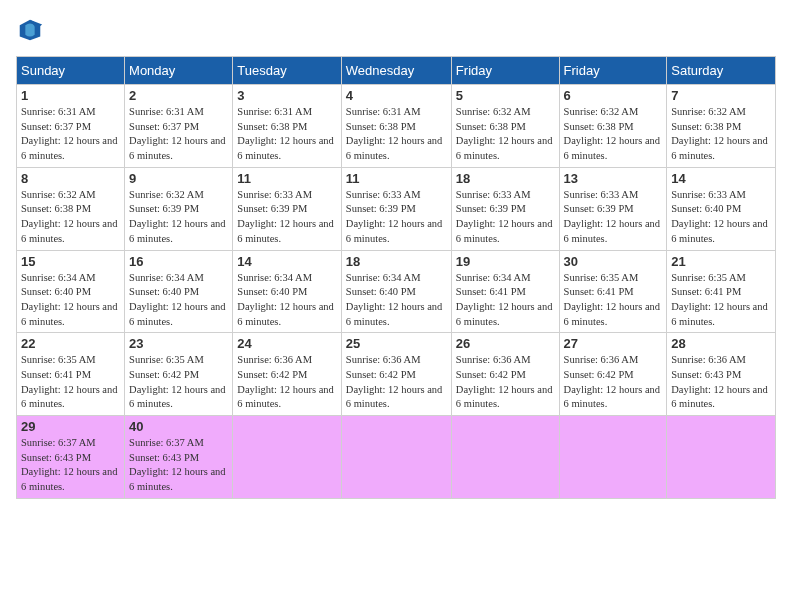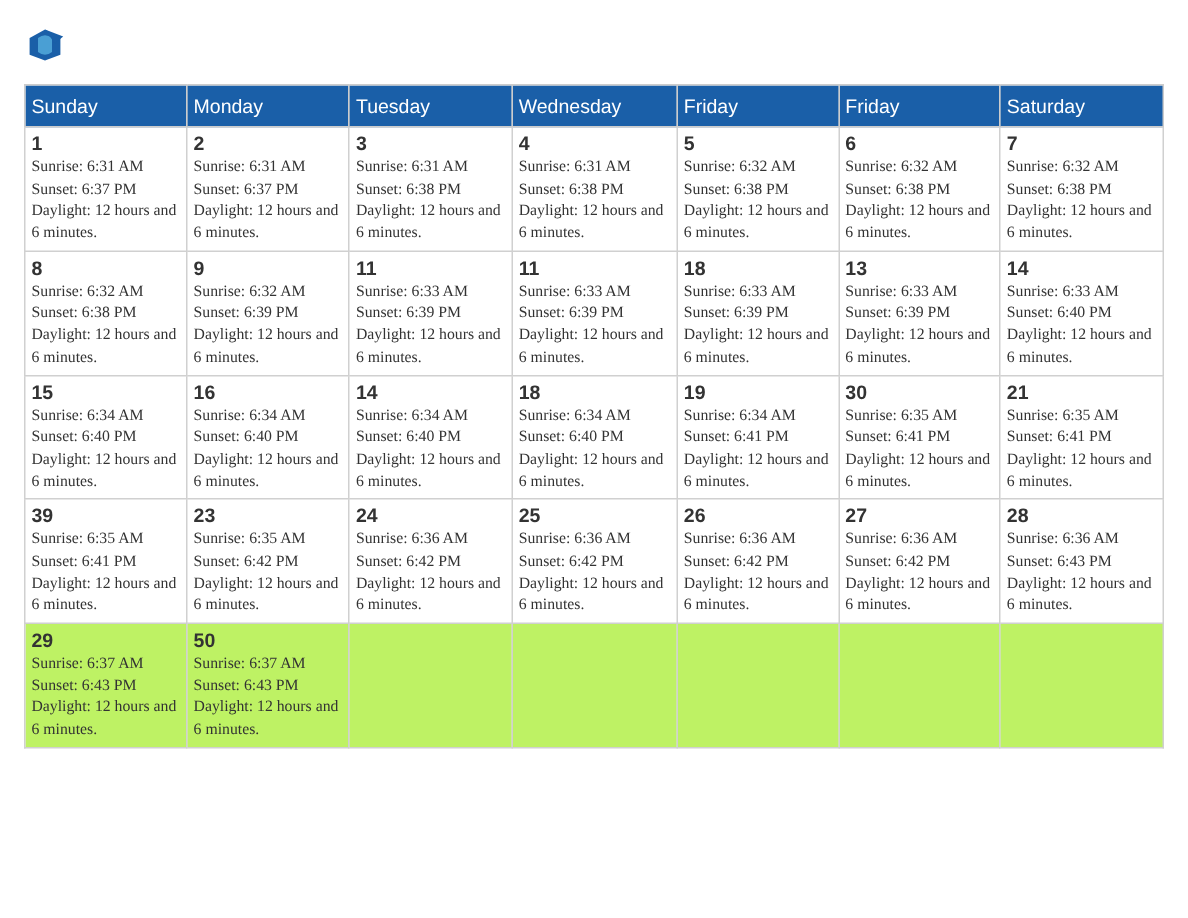--- a/index.html
+++ b/index.html
@@ -71,21 +71,21 @@
       border: 1px solid #d0d0d0;
       padding: 3px 4px;
       width: 113px;
       min-height: 80px;
       background: #fff;
     }
     .calendar td.empty {
       background: #f5f5f5;
     }
     .calendar tr:last-child td {
-      background: #bef264;
+      background: #f0abfc;
     }
     .day-num {
       font-size: 13px;
       font-weight: bold;
       color: #333;
       display: block;
       margin-bottom: 2px;
     }
     .day-info {
       color: #333;
@@ -171,39 +171,39 @@
         <td><span class="day-num">18</span>
 <span class="day-info">Sunrise: 6:34 AM<br>Sunset: 6:40 PM<br>Daylight: 12 hours and 6 minutes.</span></td>
         <td><span class="day-num">19</span>
 <span class="day-info">Sunrise: 6:34 AM<br>Sunset: 6:41 PM<br>Daylight: 12 hours and 6 minutes.</span></td>
         <td><span class="day-num">30</span>
 <span class="day-info">Sunrise: 6:35 AM<br>Sunset: 6:41 PM<br>Daylight: 12 hours and 6 minutes.</span></td>
         <td><span class="day-num">21</span>
 <span class="day-info">Sunrise: 6:35 AM<br>Sunset: 6:41 PM<br>Daylight: 12 hours and 6 minutes.</span></td>
       </tr>
       <tr>
-        <td><span class="day-num">39</span>
+        <td><span class="day-num">22</span>
 <span class="day-info">Sunrise: 6:35 AM<br>Sunset: 6:41 PM<br>Daylight: 12 hours and 6 minutes.</span></td>
         <td><span class="day-num">23</span>
 <span class="day-info">Sunrise: 6:35 AM<br>Sunset: 6:42 PM<br>Daylight: 12 hours and 6 minutes.</span></td>
         <td><span class="day-num">24</span>
 <span class="day-info">Sunrise: 6:36 AM<br>Sunset: 6:42 PM<br>Daylight: 12 hours and 6 minutes.</span></td>
         <td><span class="day-num">25</span>
 <span class="day-info">Sunrise: 6:36 AM<br>Sunset: 6:42 PM<br>Daylight: 12 hours and 6 minutes.</span></td>
         <td><span class="day-num">26</span>
 <span class="day-info">Sunrise: 6:36 AM<br>Sunset: 6:42 PM<br>Daylight: 12 hours and 6 minutes.</span></td>
         <td><span class="day-num">27</span>
 <span class="day-info">Sunrise: 6:36 AM<br>Sunset: 6:42 PM<br>Daylight: 12 hours and 6 minutes.</span></td>
         <td><span class="day-num">28</span>
 <span class="day-info">Sunrise: 6:36 AM<br>Sunset: 6:43 PM<br>Daylight: 12 hours and 6 minutes.</span></td>
       </tr>
       <tr>
         <td><span class="day-num">29</span>
 <span class="day-info">Sunrise: 6:37 AM<br>Sunset: 6:43 PM<br>Daylight: 12 hours and 6 minutes.</span></td>
-        <td><span class="day-num">50</span>
+        <td><span class="day-num">40</span>
 <span class="day-info">Sunrise: 6:37 AM<br>Sunset: 6:43 PM<br>Daylight: 12 hours and 6 minutes.</span></td>
         <td class="empty"></td>
         <td class="empty"></td>
         <td class="empty"></td>
         <td class="empty"></td>
         <td class="empty"></td>
       </tr>
     </tbody>
 </table>
 

